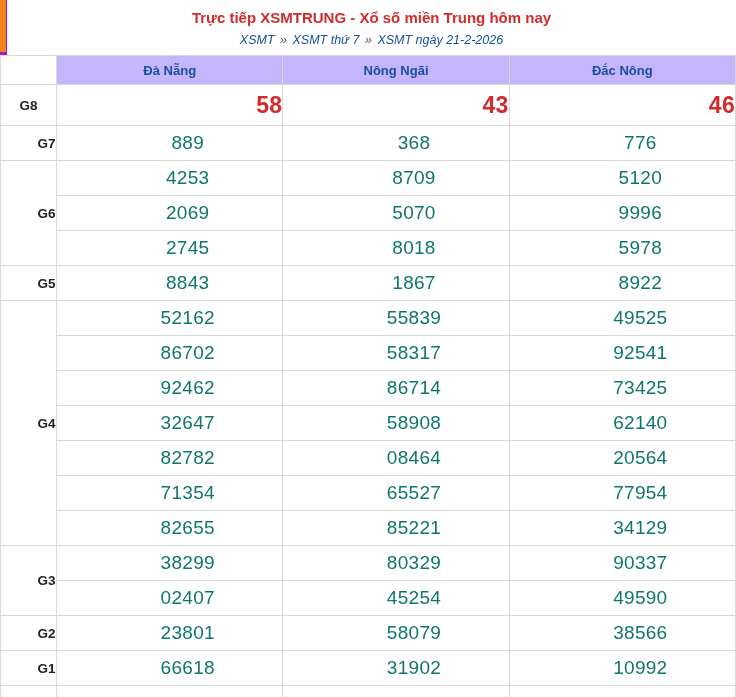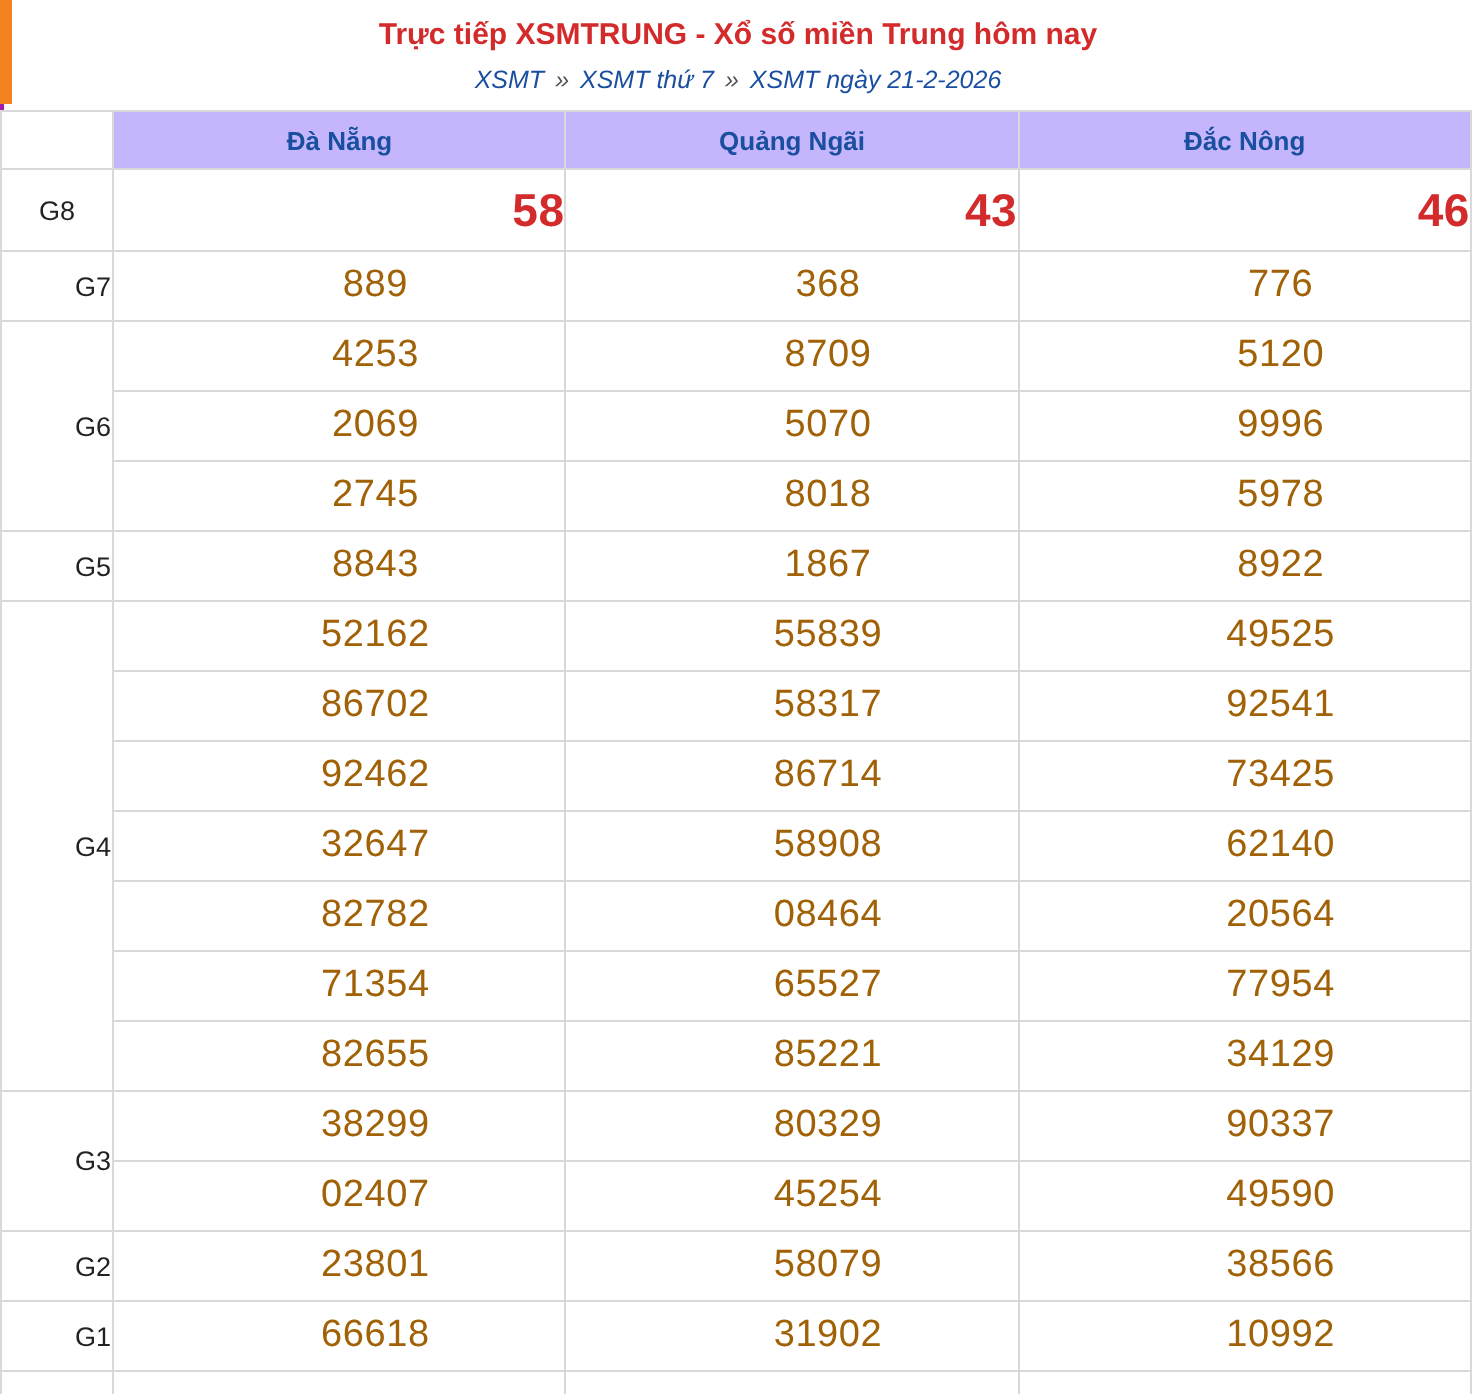--- a/index.html
+++ b/index.html
@@ -17,21 +17,21 @@
   .page {
     width: 736px;
     height: 697px;
     position: relative;
     box-sizing: border-box;
   }
   .header {
     background: #ffffff;
     padding: 6px 0 0 0;
     text-align: center;
-    border-left: 2px solid #a21caf;
+    border-left: 7px solid #a21caf;
   }
   .header-title {
     font-size: 15px;
     font-weight: bold;
     color: #d32b2b;
     line-height: 20px;
     margin: 0;
     padding: 2px 0 0 0;
   }
   .breadcrumb {
@@ -69,26 +69,26 @@
     font-size: 13px;
     font-weight: bold;
     color: #1a4fa0;
   }
   thead th.blank {
     background: #ffffff;
   }
   td.label {
     font-size: 13.5px;
     color: #222;
-    font-weight: normal;
+    font-weight: bold;
     background: #ffffff;
   }
   td.num {
     font-size: 19px;
-    color: #a16207;
+    color: #0f766e;
     letter-spacing: 0.3px;
   }
   tr.row-g8 td.num {
     font-size: 23px;
     color: #d32b2b;
     font-weight: bold;
     text-align: right;
   }
   tr.row-db td.num {
     font-size: 26px;
@@ -128,21 +128,21 @@
     <colgroup>
       <col class="col-label">
       <col class="col-prov">
       <col class="col-prov">
       <col class="col-prov">
     </colgroup>
     <thead>
       <tr>
         <th class="blank"></th>
         <th>Đà Nẵng</th>
-        <th>Quảng Ngãi</th>
+        <th>Nông Ngãi</th>
         <th>Đắc Nông</th>
       </tr>
     </thead>
     <tbody id="result-body">
         <tr class="row-g8">
           <td class="label" rowspan="1">G8</td>
           <td class="num">58</td>
           <td class="num">43</td>
           <td class="num">46</td>
         </tr>

